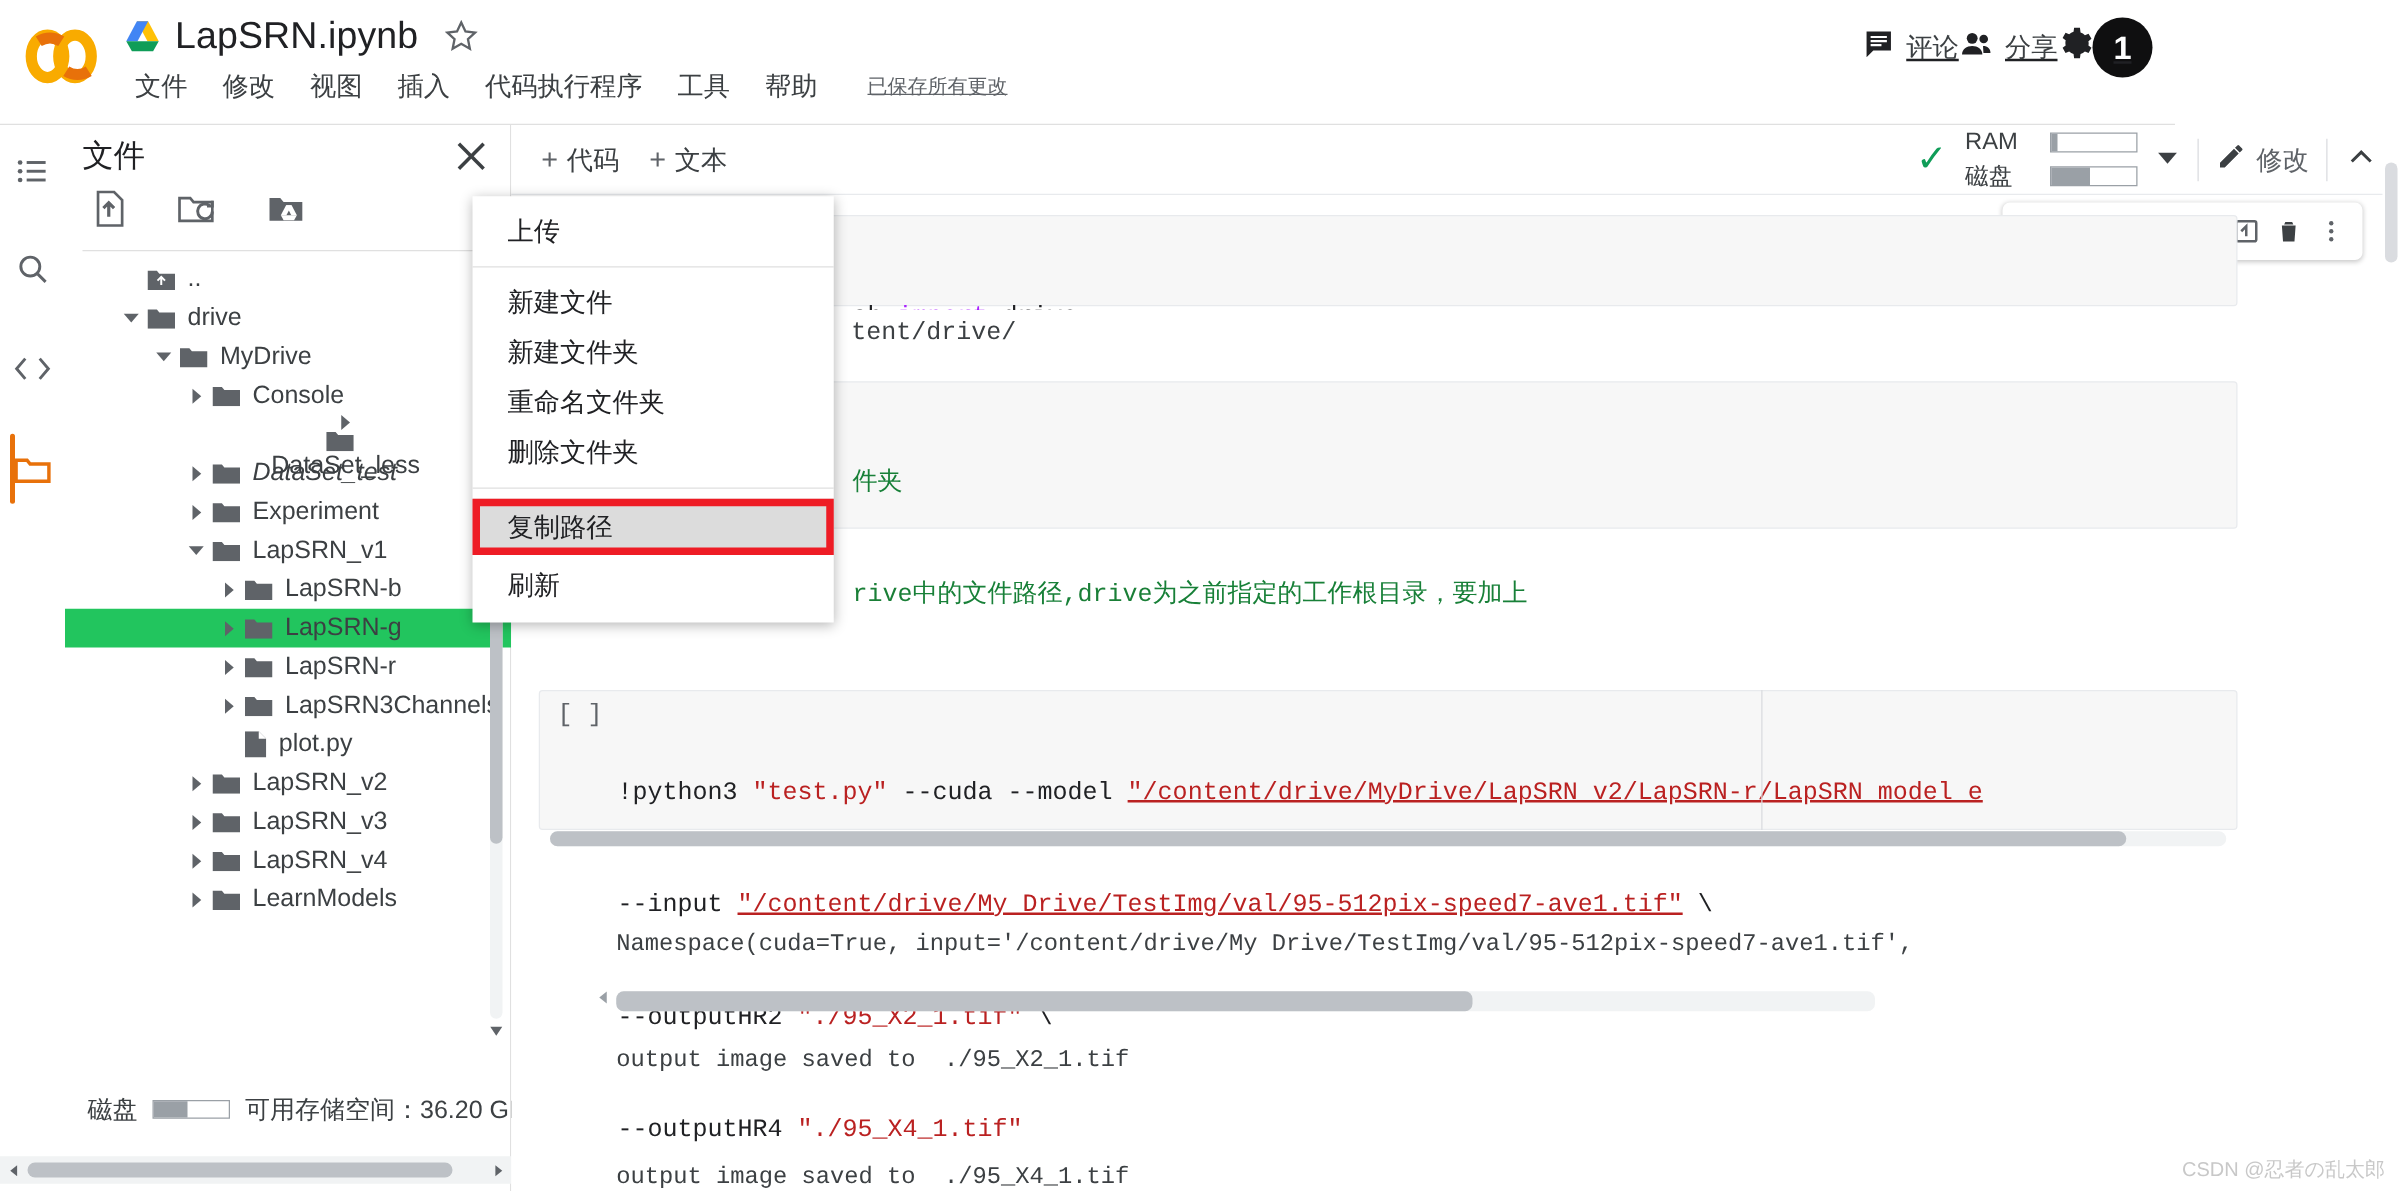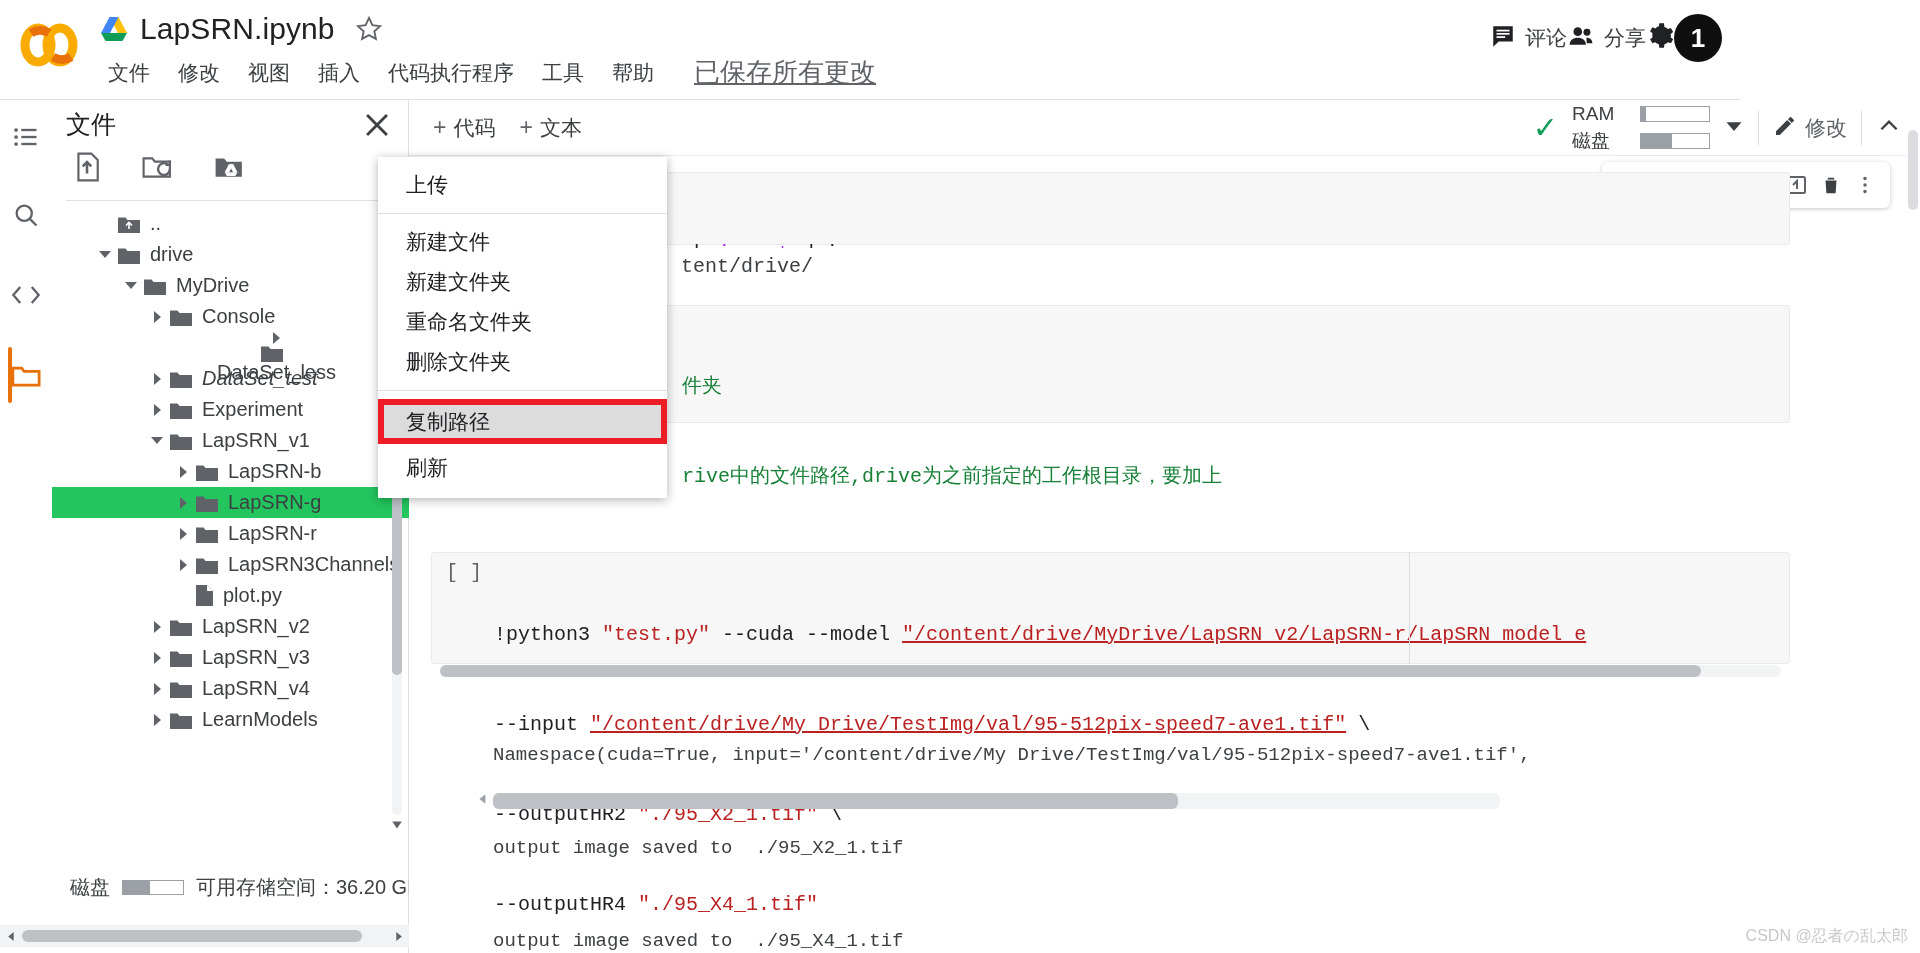--- a/index.html
+++ b/index.html
@@ -31,27 +31,27 @@
   }
   .star-icon { width: 28px; height: 28px; margin-left: 8px; }
 
   .menubar {
     position: absolute; left: 108px; top: 55px;
     display: flex; align-items: center; gap: 28px;
     font-size: 21px; color: #3c4043;
   }
   .menubar .mi { cursor: default; }
   .saved-note {
-    font-size: 26px; color: #5f6368;
+    font-size: 16px; color: #5f6368;
     text-decoration: underline; margin-left: 12px;
   }
 
   .header-right {
     position: absolute; right: 18px; top: 14px;
-    display: flex; align-items: center; 
+    display: flex; align-items: center;  text-decoration: underline;
   }
   .hr-item { display: flex; align-items: center; gap: 9px; font-size: 21px; color: #3c4043; }
   .avatar {
     width: 48px; height: 48px; border-radius: 50%;
     background: #0f0f10; color: #fff;
     display: flex; align-items: center; justify-content: center;
     font-size: 26px; font-weight: bold;
   }
 
   

